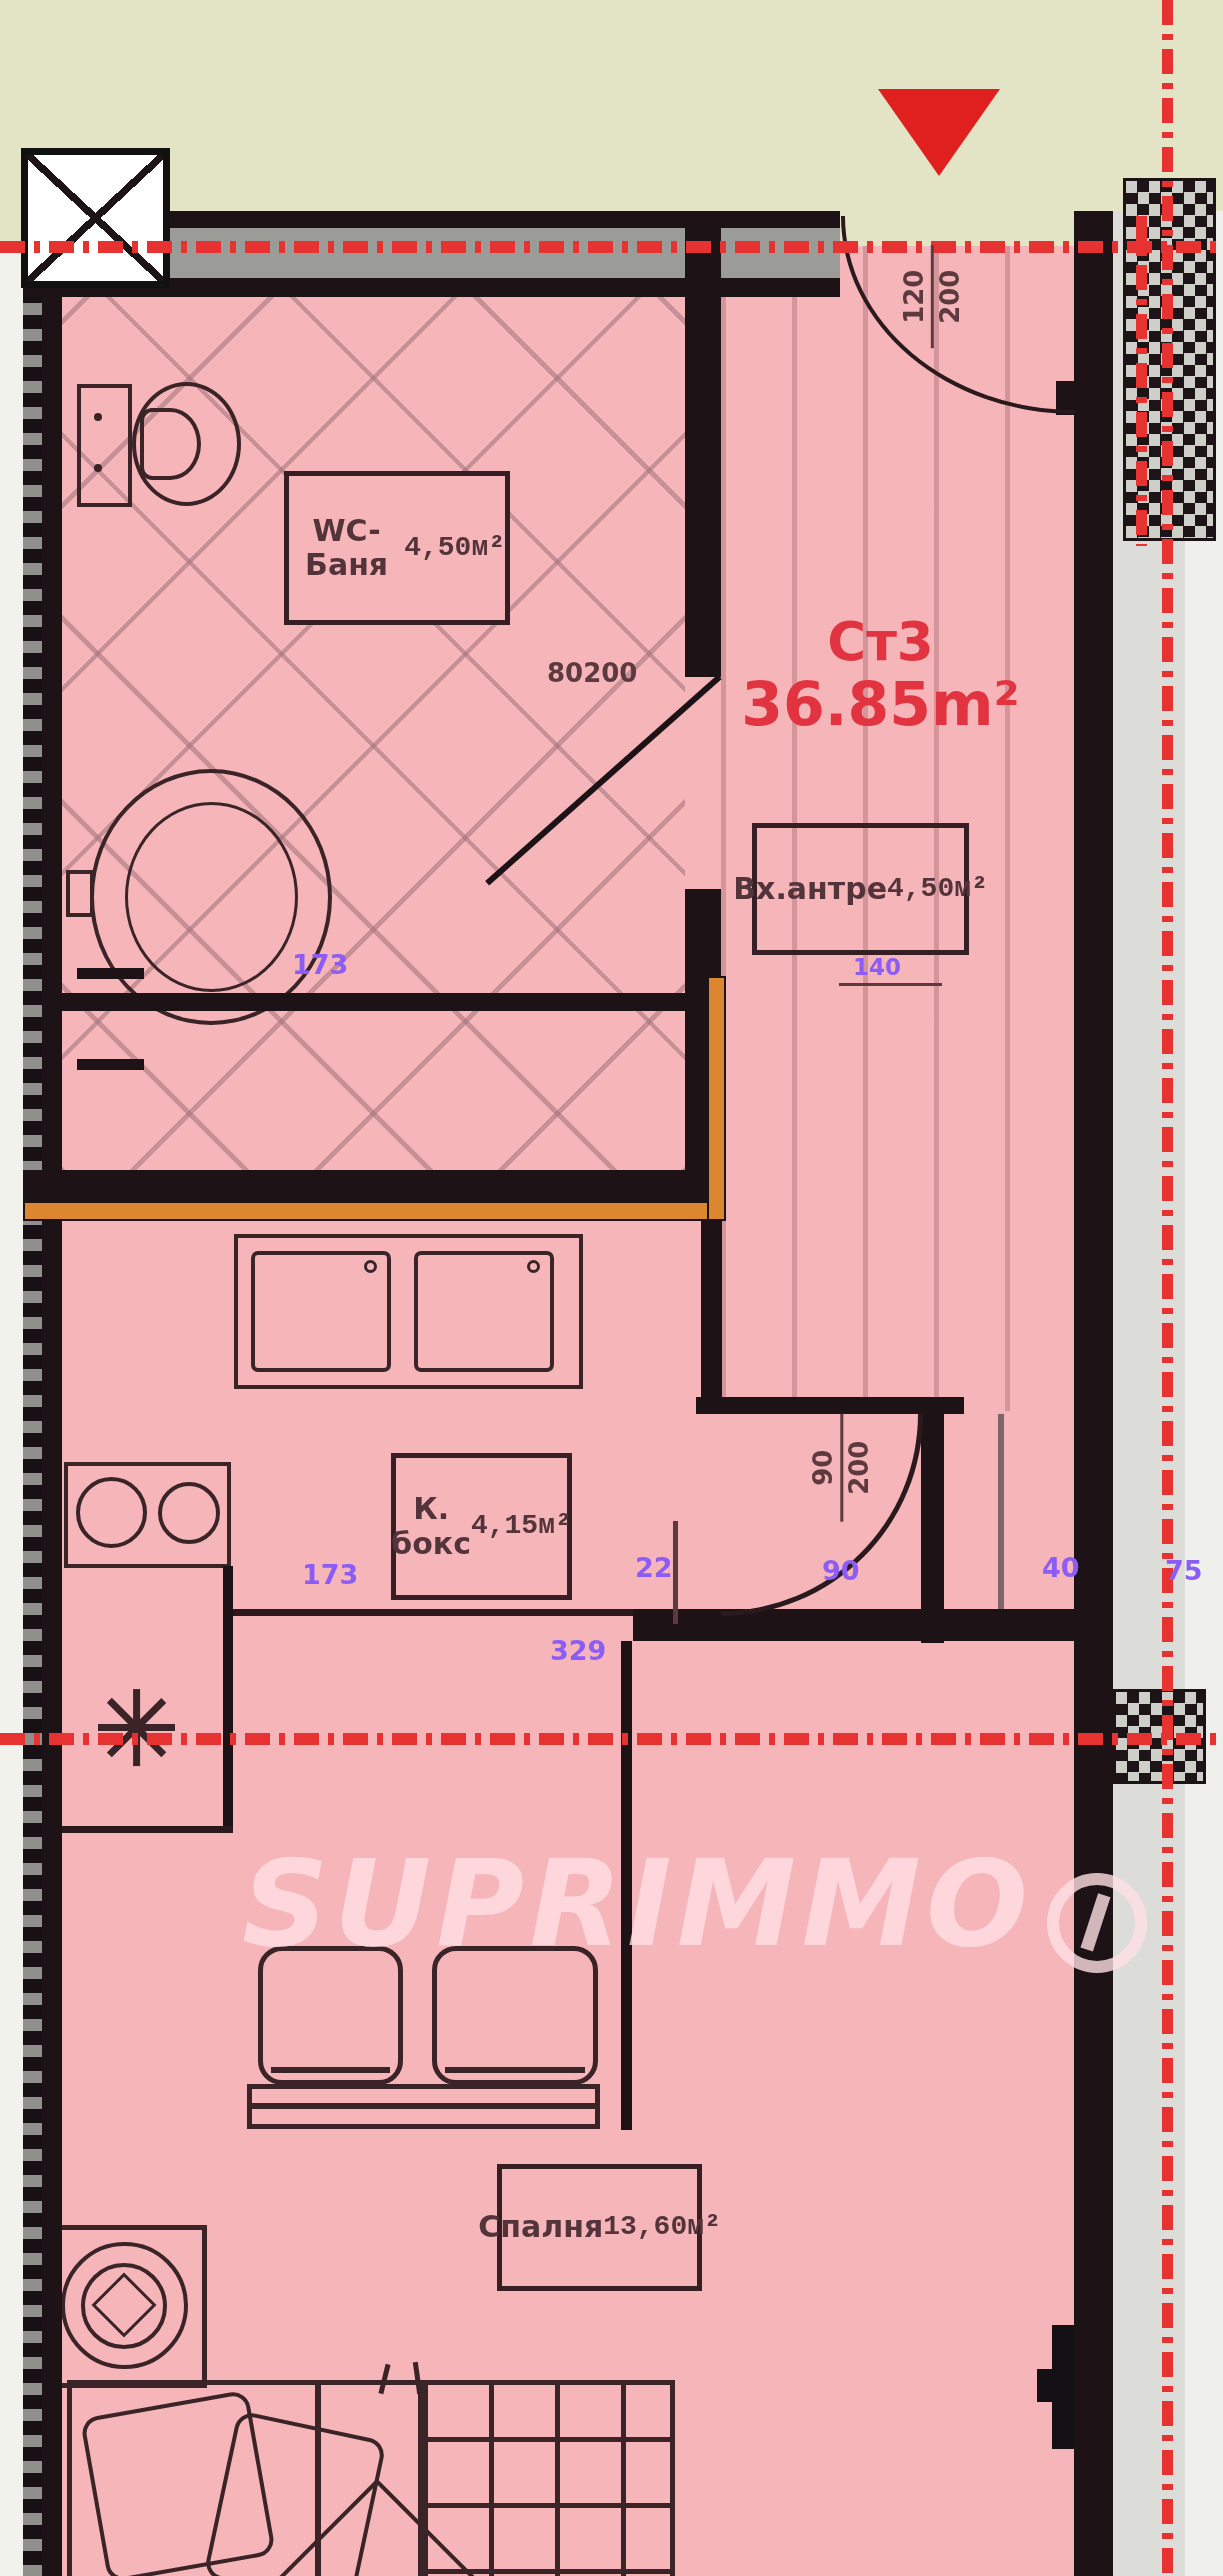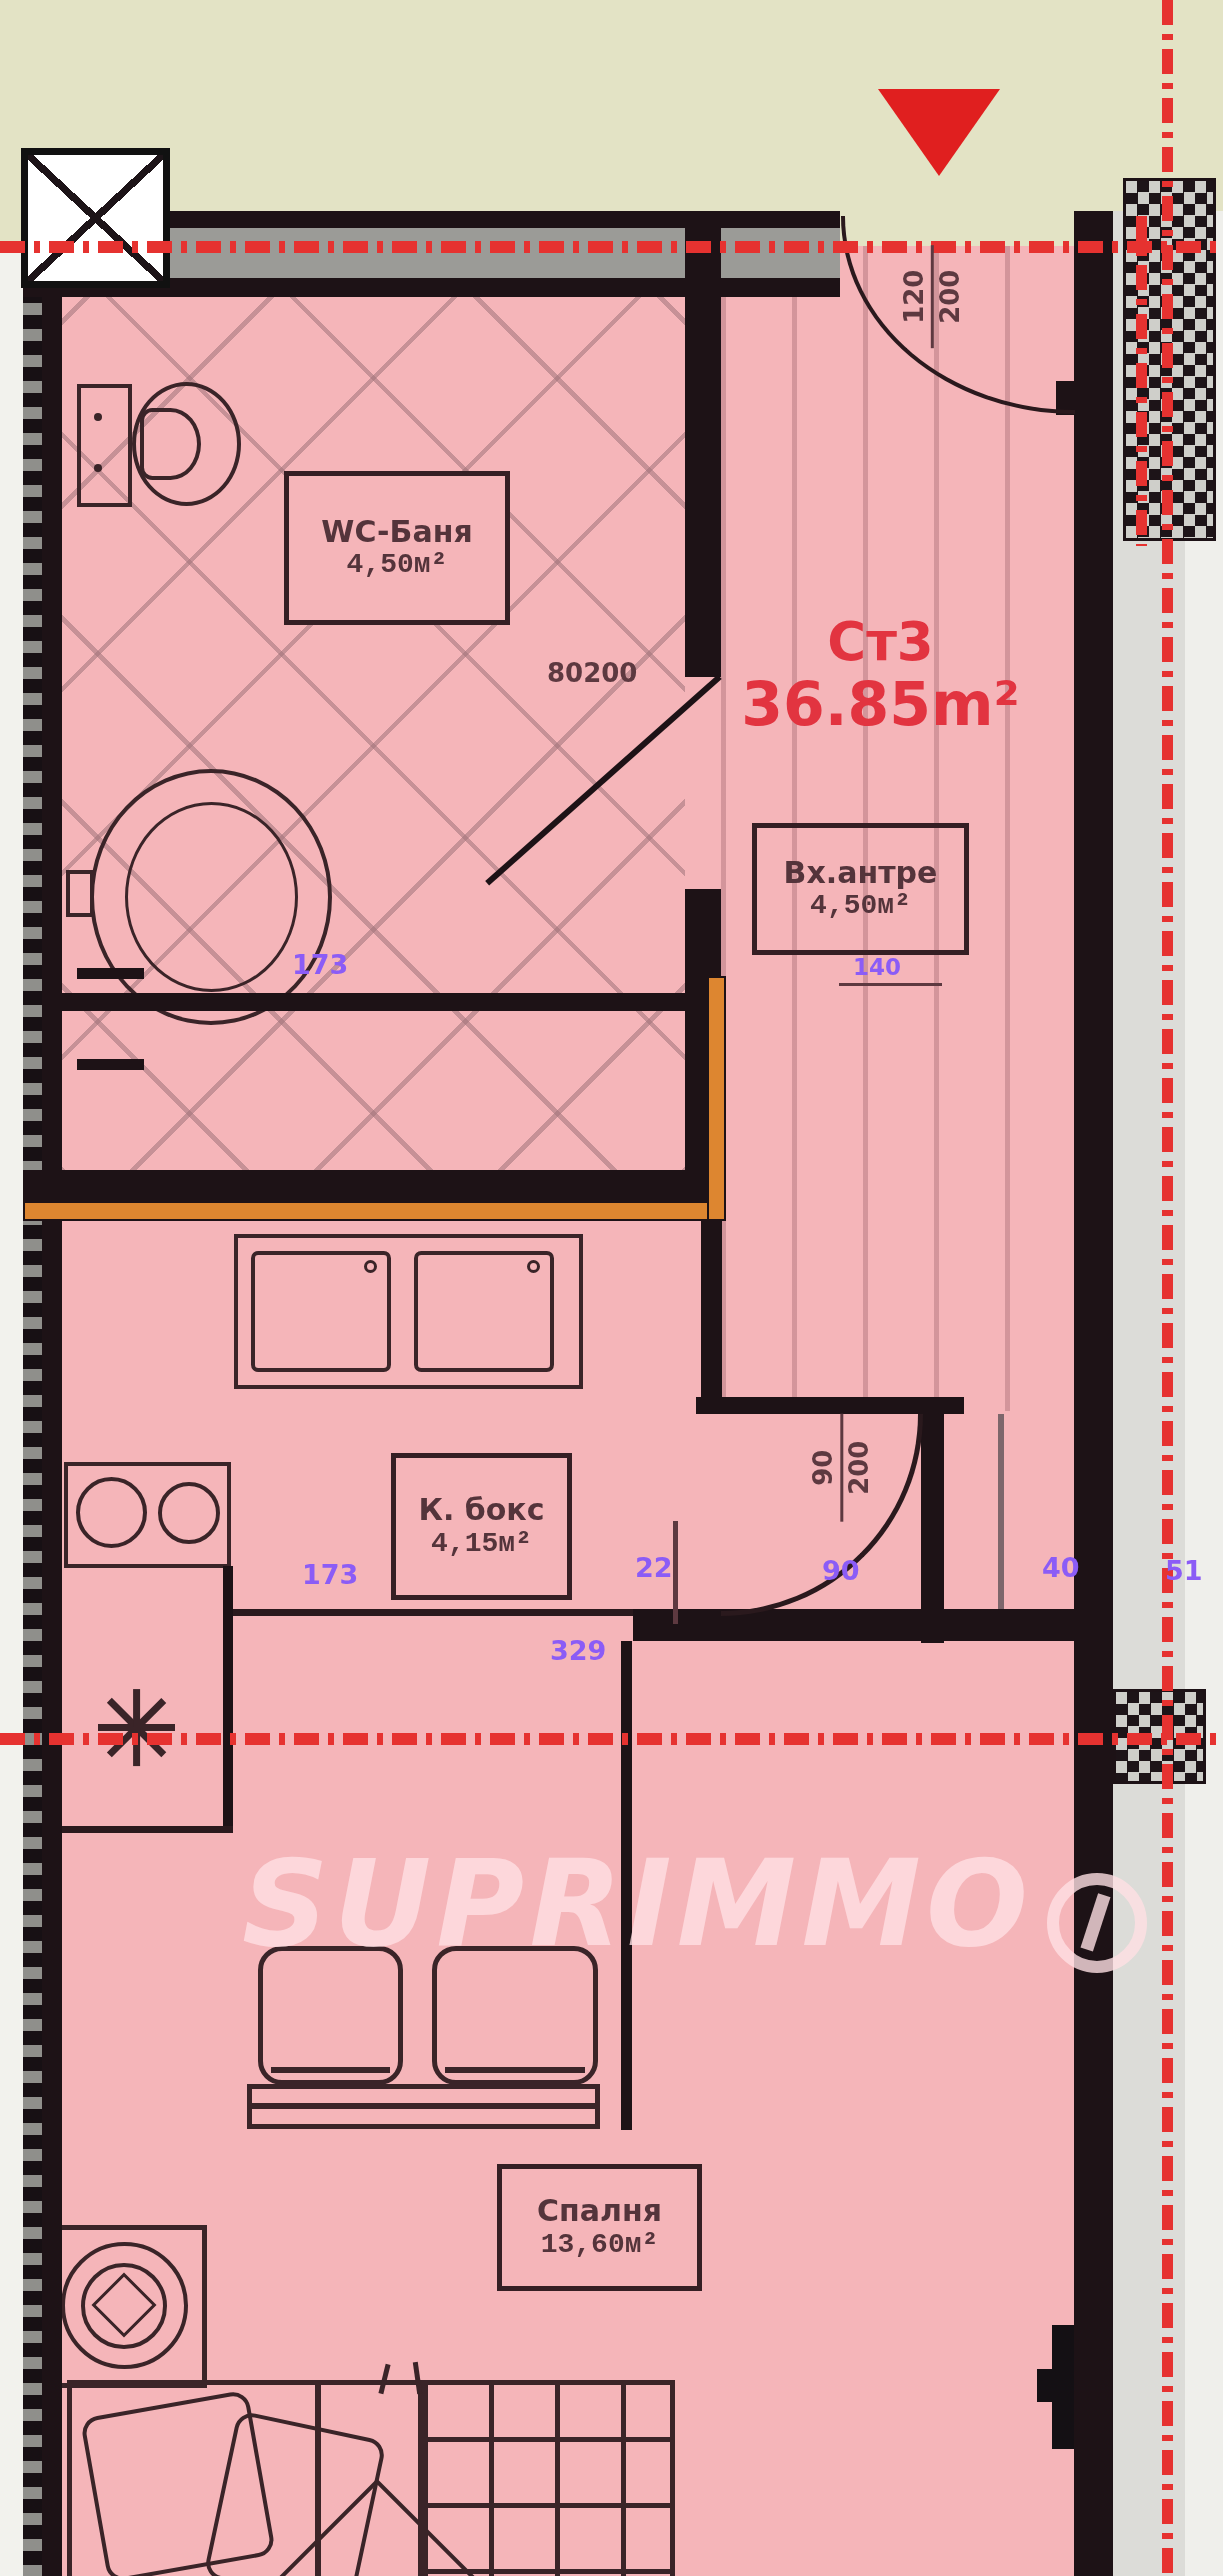--- a/index.html
+++ b/index.html
@@ -28,21 +28,21 @@
   .rdl-h{height:12.4px;background:repeating-linear-gradient(90deg,#e63230 0 25px,transparent 25px 34px,#e63230 34px 40px,transparent 40px 49px);}
   .rdl-v{width:11.3px;background:repeating-linear-gradient(180deg,#e63230 0 25px,transparent 25px 34px,#e63230 34px 40px,transparent 40px 49px);}
   
   .fur{border:4.6px solid #3a2428;box-sizing:border-box;}
   .round{border-radius:50%;}
   .grid-blanket{border-left:5.2px solid #3a2428;box-sizing:border-box;background-image:
       repeating-linear-gradient(0deg,#3a2428 0 5.2px,transparent 5.2px 66px),
       repeating-linear-gradient(90deg,#3a2428 0 5.2px,transparent 5.2px 66px);}
   .bar{background:#3a2428;}
   
-  .lbox{border:5.2px solid #351f24;box-sizing:border-box;display:flex;flex-direction:column;
+  .lbox{border:5.2px solid #351f24;box-sizing:border-box;display:flex;
         align-items:center;justify-content:center;text-align:center;color:#54343b;font-weight:600;}
   .lbox .nm{font-size:30px;line-height:1.15;}
   .lbox .ar{font-size:28px;line-height:1.15;font-family:Liberation Mono, monospace;}
   .dim{color:#8b5cf6;font-weight:600;font-size:27px;white-space:nowrap;}
   .hfrac{display:flex;flex-direction:row;align-items:center;color:#5d3940;font-weight:600;font-size:26px;line-height:1.05;}
   .hfrac .fl{width:100%;height:3.6px;background:#5d3940;margin:2.6px 0;}
   .vfrac{display:flex;flex-direction:column;align-items:center;color:#5d3940;font-weight:600;font-size:26px;line-height:1.05;}
   .vfrac .fl{width:100%;height:3.6px;background:#5d3940;margin:2.6px 0;}
   .unitlbl{color:#e23440;font-weight:700;text-align:center;line-height:1.12;}
   .unitlbl .code{font-size:53px;}
@@ -209,19 +209,19 @@
 
   <div class="abs vfrac" style="left:788px;top:1436px;width:108px;transform:rotate(-90deg);z-index:35;">
     <span>90</span>
     <span class="fl"></span>
     <span>200</span>
   </div>
 
   <div class="abs dim" style="left:635px;top:1552px;z-index:35;"><span>22</span></div>
   <div class="abs dim" style="left:822px;top:1555px;z-index:35;"><span>90</span></div>
   <div class="abs dim" style="left:1042px;top:1552px;z-index:35;"><span>40</span></div>
-  <div class="abs dim" style="left:1165px;top:1555px;z-index:35;"><span>51</span></div>
+  <div class="abs dim" style="left:1165px;top:1555px;z-index:35;"><span>75</span></div>
   <div class="abs" style="left:673px;top:1521px;width:5.2px;height:103px;background:#5d3940;z-index:35;"></div>
   <div class="abs dim" style="left:550px;top:1635px;z-index:35;"><span>329</span></div>
   <div class="abs dim" style="left:302px;top:1559px;z-index:35;"><span>173</span></div>
 
 </div>
 
 
 </body></html>

